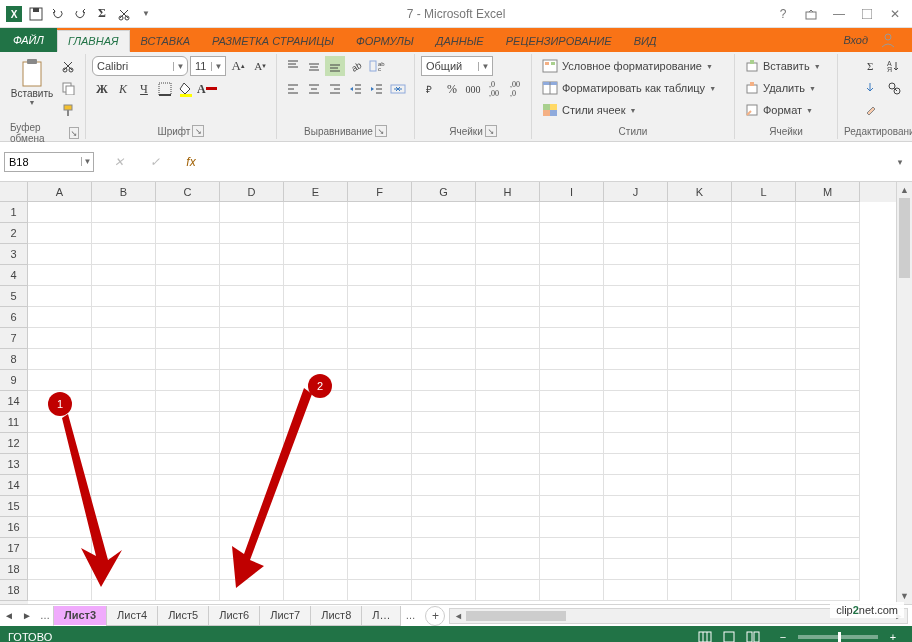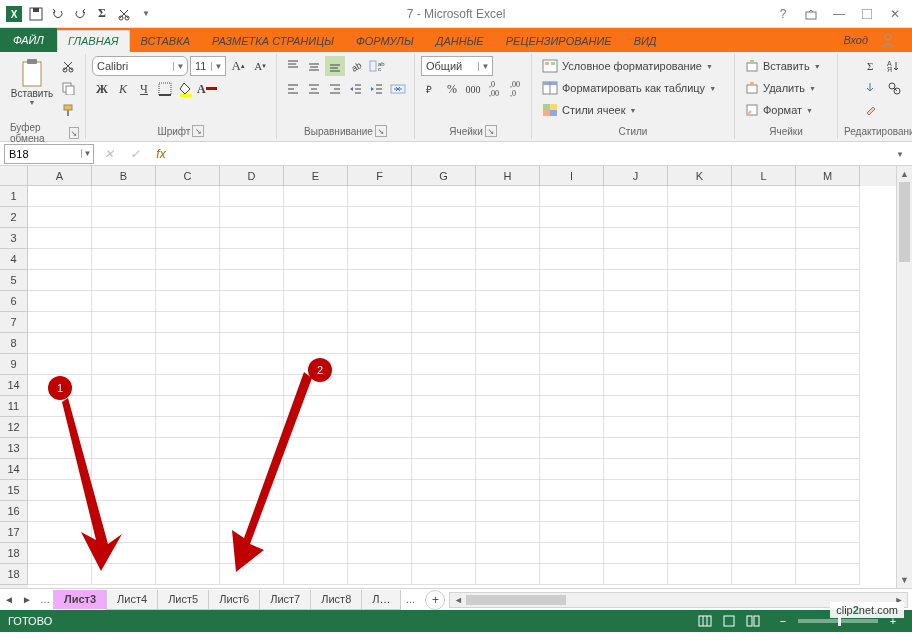--- a/index.html
+++ b/index.html
@@ -39,21 +39,21 @@
 .combo .val { padding: 0 4px; flex: 1; }
 .combo .dd { width: 14px; text-align: center; border-left: 1px solid #ababab; color: #666; cursor: pointer; font-size: 8px; }
 
 .fontname { width: 96px; border-radius: 6px; }
 .fontsize { width: 36px; }
 
 .boldrow { display: flex; gap: 1px; }
 .fmtbtn { width: 20px; height: 20px; display: flex; align-items: center; justify-content: center; cursor: pointer; font-size: 12px; font-family: "Times New Roman", serif; }
 
 
-.fxbar { height: 24px; background: #fff; border-bottom: 1px solid #d4d4d4; display: flex; align-items: center; padding: 2px 4px; gap: 4px; }
+.fxbar { height: 40px; background: #fff; border-bottom: 1px solid #d4d4d4; display: flex; align-items: center; padding: 2px 4px; gap: 14px; }
 .namebox { width: 90px; height: 20px; border: 1px solid #ababab; display: flex; align-items: center; }
 .namebox input { border: none; width: 100%; padding: 0 4px; font-size: 11px; outline: none; }
 .namebox .dd { width: 14px; text-align: center; border-left: 1px solid #ababab; cursor: pointer; font-size: 8px; color: #666; }
 .fxbtn { width: 22px; height: 20px; display: flex; align-items: center; justify-content: center; cursor: pointer; font-style: italic; font-size: 12px; color: #a16207; }
 .fxbar input.formula { flex: 1; border: none; height: 20px; padding: 0 4px; outline: none; }
 
 
 .gridwrap { position: relative; height: 422px; overflow: hidden; background: #fff; }
 .selectall { position: absolute; left: 0; top: 0; width: 28px; height: 20px; background: #f0f0f0; border-right: 1px solid #ccc; border-bottom: 1px solid #ccc; cursor: pointer; }
 .colheads { position: absolute; left: 28px; top: 0; right: 16px; height: 20px; display: flex; background: #f0f0f0; }

